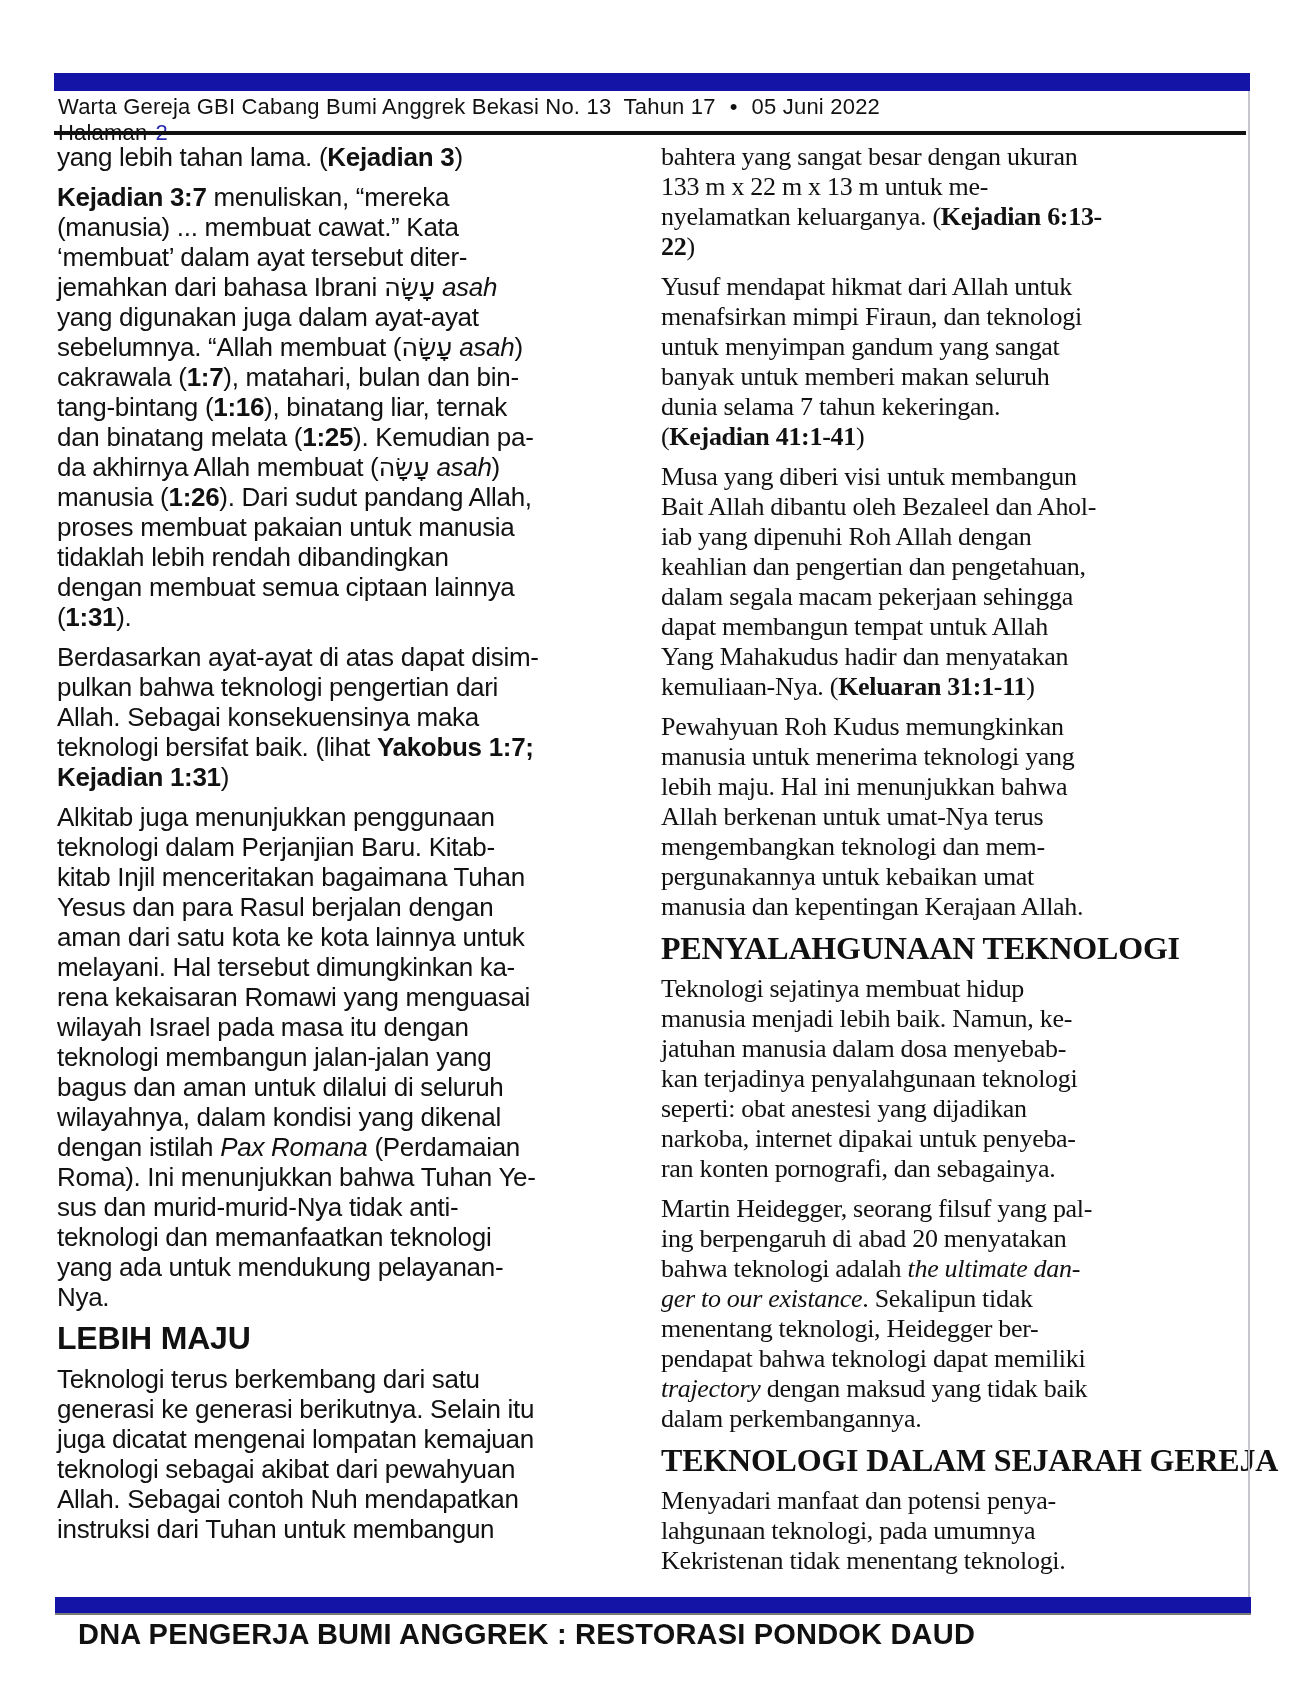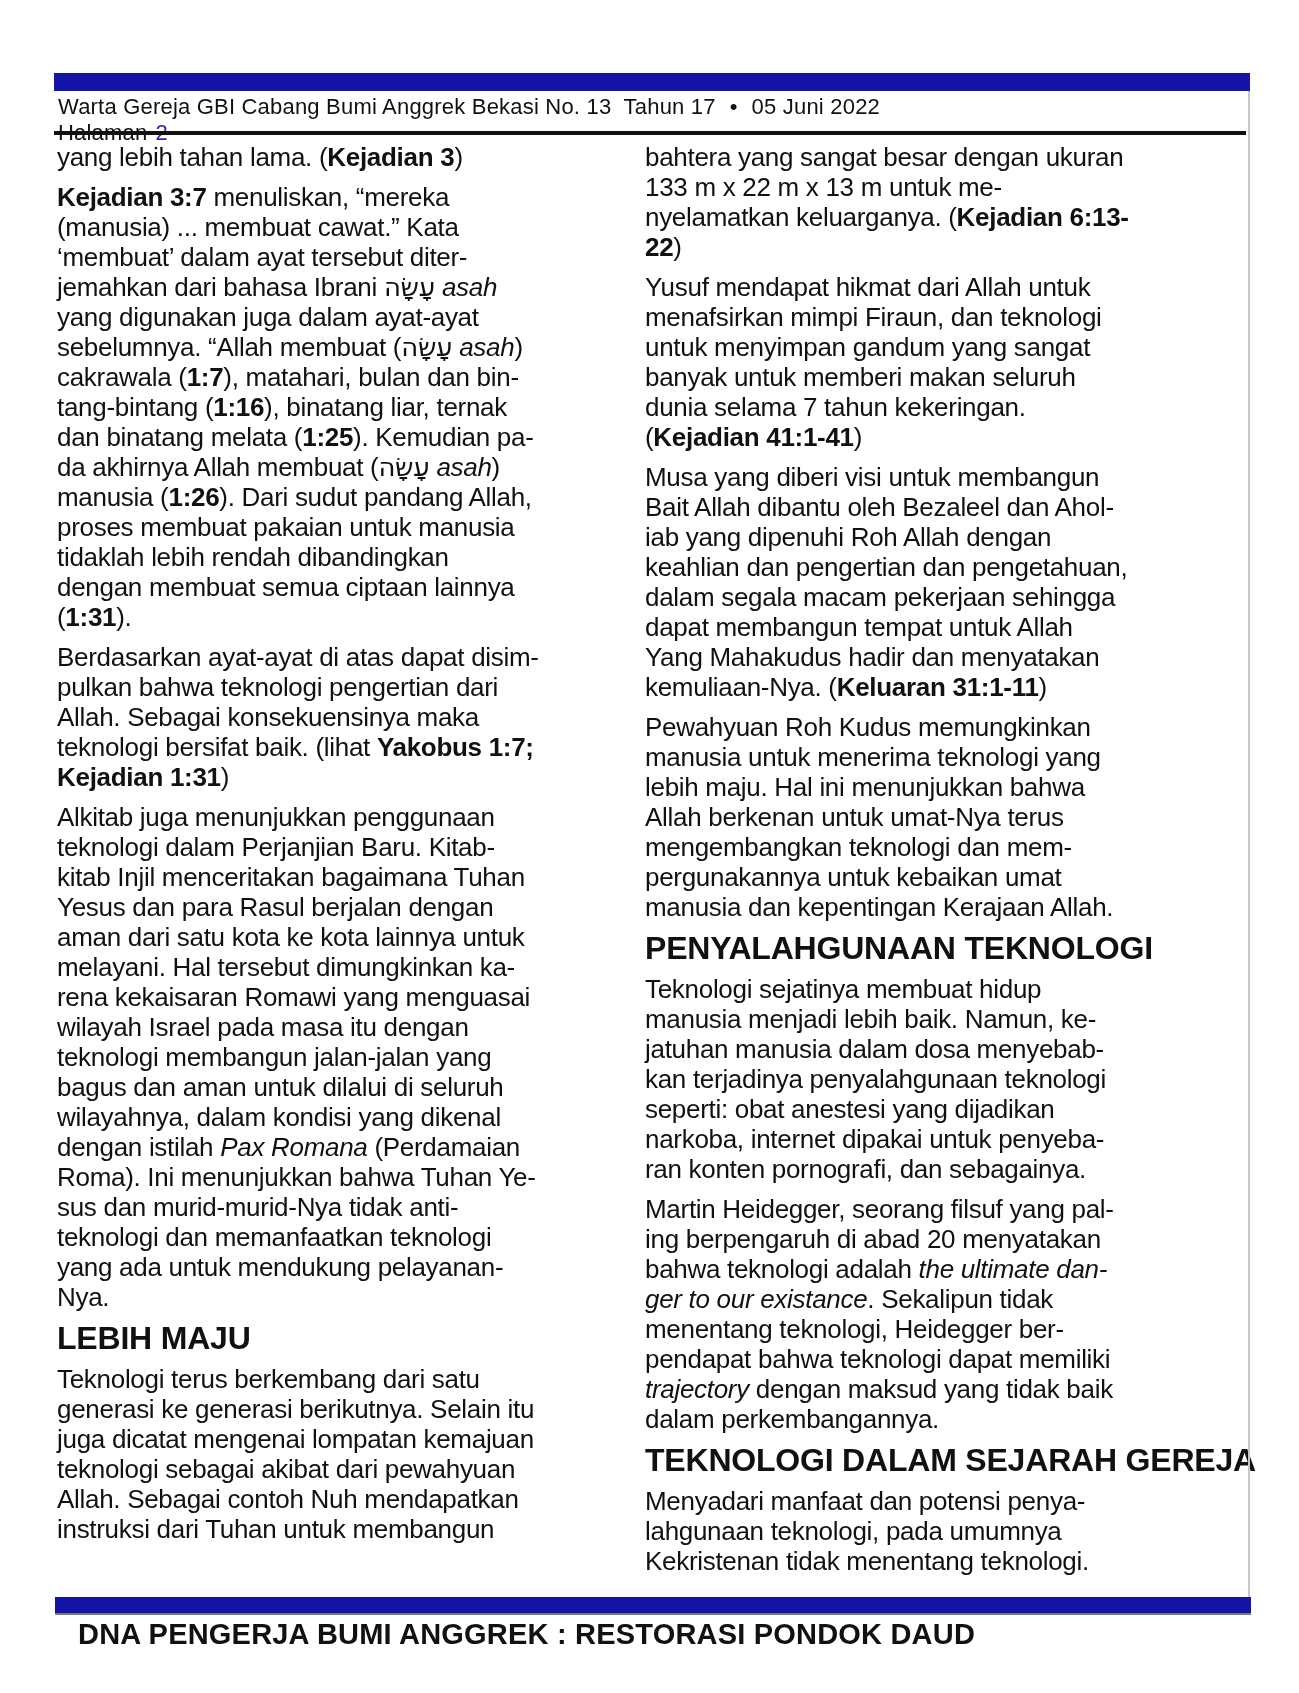--- a/index.html
+++ b/index.html
@@ -14,25 +14,25 @@
     position:absolute;left:58px;top:94px;width:1188px;height:30px;
     display:flex;justify-content:space-between;align-items:baseline;
     font-size:22px;letter-spacing:0.2px;flex-direction:column;
   }
   .header-left{display:flex;gap:14px;align-items:baseline;white-space:pre;}
   .header-right{display:flex;gap:8px;align-items:baseline;}
   .pagenum{font-weight:normal;}
   .header-rule{position:absolute;left:54px;top:131px;width:1192px;height:4px;background:#111;}
   .columns{
     position:absolute;left:57px;top:142px;width:1190px;
-    display:flex;gap:32px;
+    display:flex;gap:48px;
   }
   .col{font-size:26px;line-height:30px;letter-spacing:-0.3px;}
   .col-left{width:556px;}
-  .col-right{width:586px;}
+  .col-right{width:586px;font-family:Liberation Serif, serif;}
   .block{margin:0 0 10px 0;}
   .block.heading{
     font-weight:bold;font-size:32px;line-height:32px;letter-spacing:-0.2px;
     margin:6px 0 10px 0;
   }
   .tline{white-space:pre;}
   .b{font-weight:bold;}
   .i{font-style:italic;}
   .he{font-family:"DejaVu Sans",sans-serif;}
   .bottom-bar{

